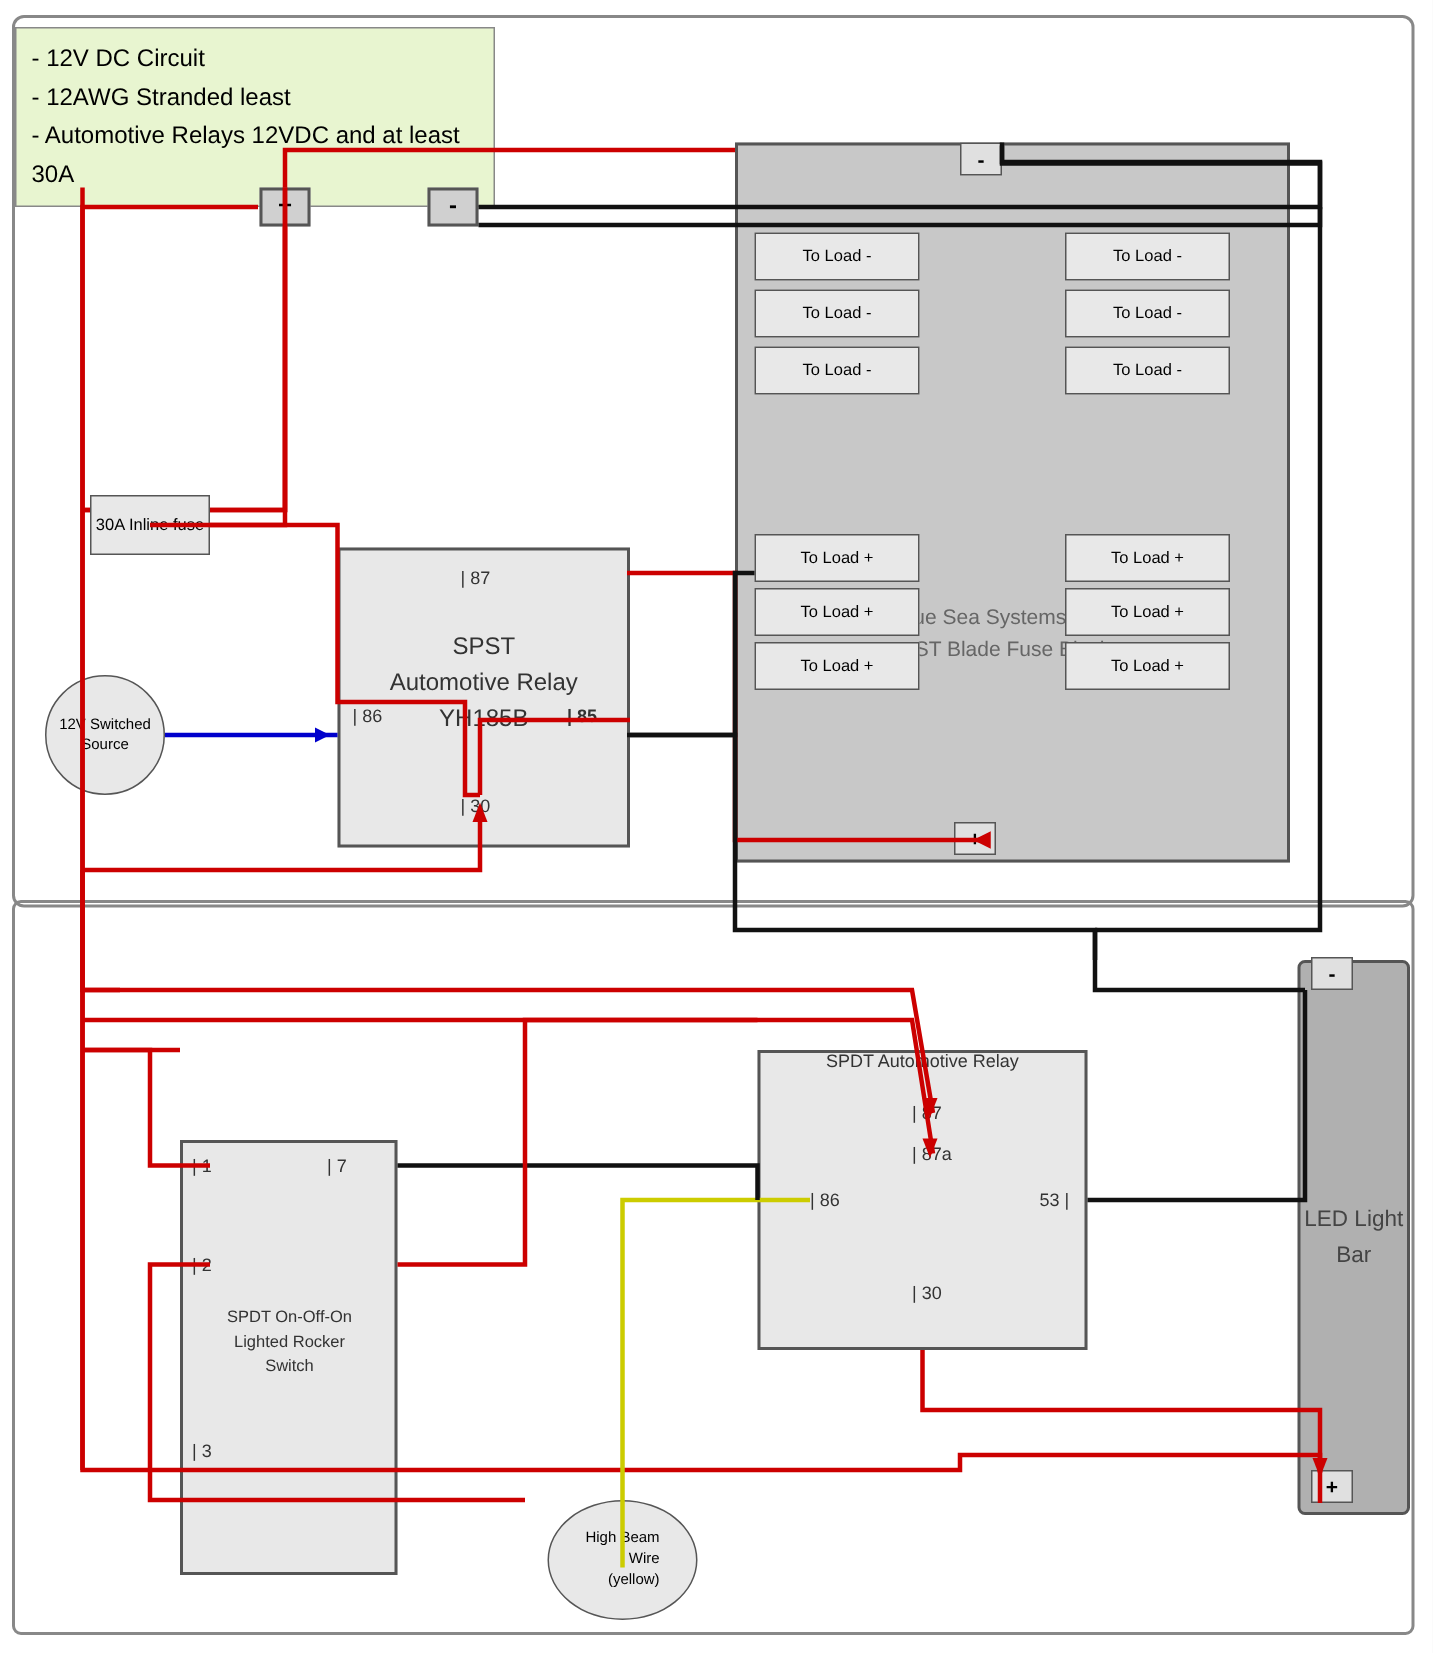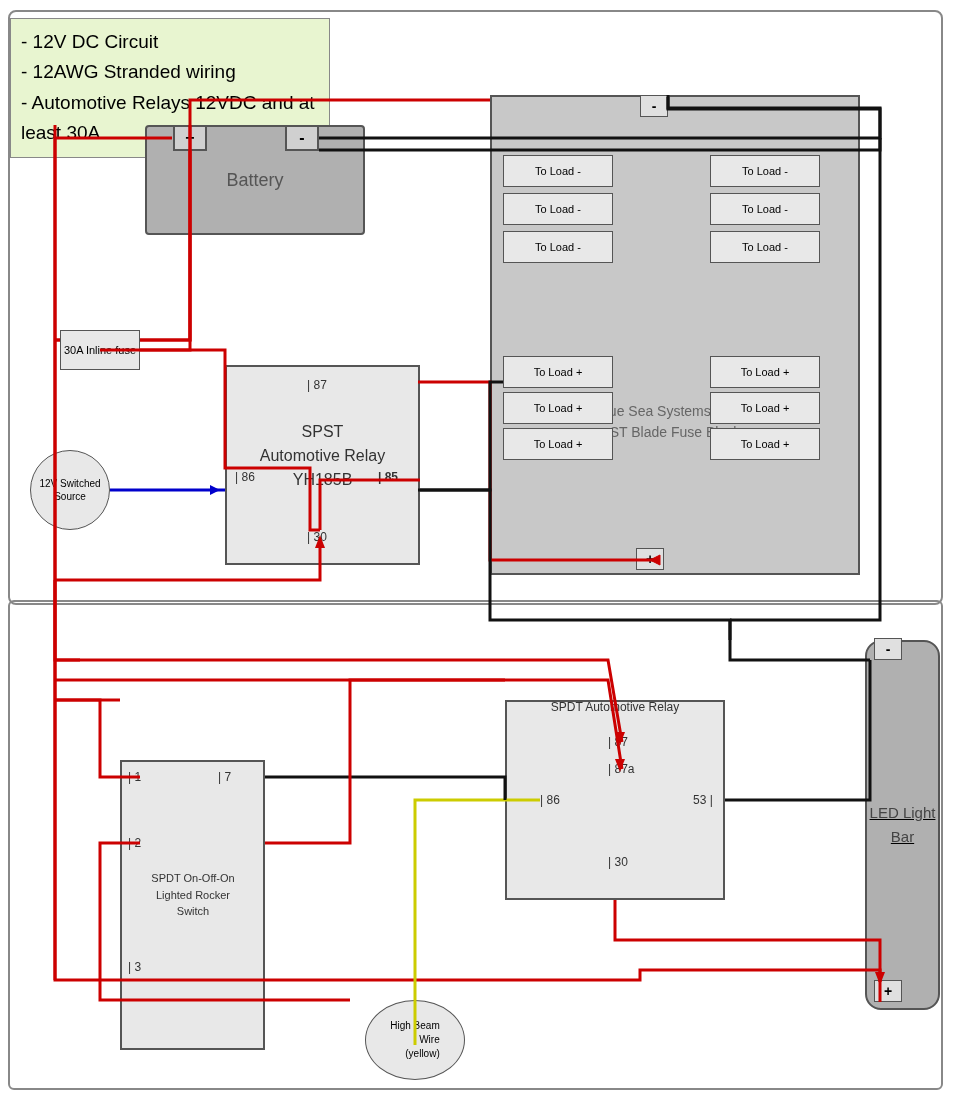--- a/index.html
+++ b/index.html
@@ -24,21 +24,21 @@
       pointer-events: none;
     }
     
     .notes-box {
       position: absolute;
       top: 18px; left: 10px;
       width: 320px;
       background: #e8f5d0;
       border: 1px solid #888;
       padding: 8px 10px;
-      font-size: 19px;
+      font-size: 16px;
       line-height: 1.6;
     }
     
     .battery {
       position: absolute;
       top: 125px; left: 145px;
       width: 220px;
       height: 110px;
       background: #b0b0b0;
       border: 2px solid #555;
@@ -178,25 +178,24 @@
       background: transparent;
     }
     
     .led-bar {
       position: absolute;
       top: 640px; left: 865px;
       width: 75px;
       height: 370px;
       background: #b0b0b0;
       border: 2px solid #555;
-      border-radius: 16px;
-      display: flex;
-      align-items: center;
-      justify-content: center;
-      text-decoration: underline;
+      border-radius: 5px;
+      display: flex;
+      align-items: center;
+      justify-content: center;
     }
     .led-bar-label {
       text-align: center;
       font-size: 15px;
       color: #444;
       line-height: 1.6;
     }
     .led-minus { top: 638px; left: 874px; }
     .led-plus { top: 980px; left: 874px; }
     
@@ -268,27 +267,24 @@
   </style>
 </head>
 <body>
 
 <div class="canvas">
 
   <div class="upper-section"></div>
 
   <div class="notes-box">
     <div>- 12V DC Circuit</div>
-    <div>- 12AWG Stranded wiring</div>
+    <div>- 12AWG Stranded least</div>
     <div>- Automotive Relays 12VDC and at least 30A</div>
   </div>
 
-  <div class="battery">
-    <span class="battery-label">Battery</span>
-  </div>
   <div class="terminal terminal-plus bat-plus">
     <span>+</span>
   </div>
   <div class="terminal terminal-minus bat-minus">
     <span>-</span>
   </div>
 
   <div class="fuse-block">
     <div class="fuse-block-label">
       Blue Sea Systems #5025<br>ST Blade Fuse Block

